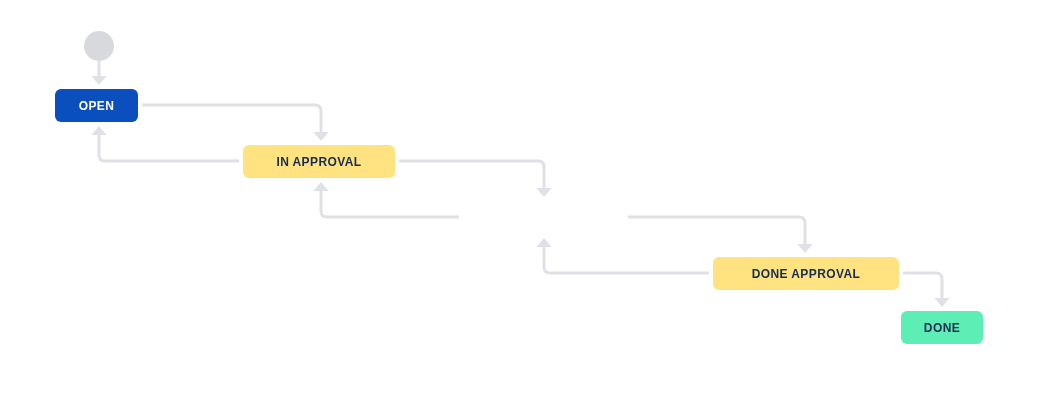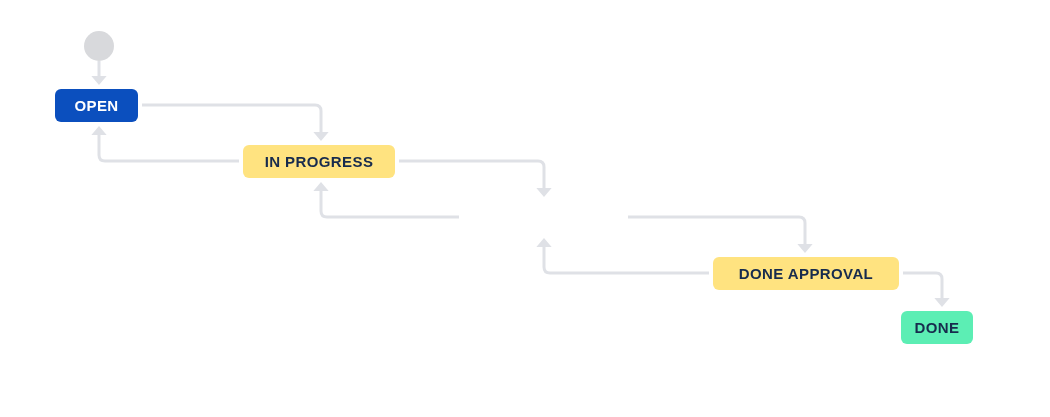--- a/index.html
+++ b/index.html
@@ -36,21 +36,21 @@
   }
   .status-badge {
     position: absolute;
     display: flex;
     align-items: center;
     justify-content: center;
     box-sizing: border-box;
     border-radius: 6px;
     font-family: "Liberation Sans", sans-serif;
     font-weight: bold;
-    font-size: 15px;
+    font-size: 12px;
     letter-spacing: 0.4px;
     white-space: nowrap;
     line-height: 1;
     user-select: none;
   }
   .start-node {
     position: absolute;
     border-radius: 50%;
   }
 </style>
@@ -93,23 +93,23 @@
         <polygon points="934.35,298 949.65,298 942,307" fill="#dfe1e6"></polygon>
       </g>
     </svg>
 
   <div id="node-layer">
       <div class="start-node" style="left: 84px; top: 31px; width: 30px; height: 30px; background: rgb(216, 217, 220);"></div>
       <div class="status-badge" style="left: 55px; top: 89px; width: 83px; height: 33px; background: rgb(11, 79, 190); color: rgb(255, 255, 255);">
         <span>OPEN</span>
       </div>
       <div class="status-badge" style="left: 243px; top: 145px; width: 152px; height: 33px; background: rgb(255, 227, 128); color: rgb(23, 43, 77);">
-        <span>IN PROGRESS</span>
+        <span>IN APPROVAL</span>
       </div>
       <div class="status-badge" style="left: 713px; top: 257px; width: 186px; height: 33px; background: rgb(255, 227, 128); color: rgb(23, 43, 77);">
         <span>DONE APPROVAL</span>
       </div>
-      <div class="status-badge" style="left: 901px; top: 311px; width: 72px; height: 33px; background: rgb(92, 238, 180); color: rgb(23, 43, 77); text-align: right;">
+      <div class="status-badge" style="left: 901px; top: 311px; width: 82px; height: 33px; background: rgb(92, 238, 180); color: rgb(23, 43, 77); text-align: right;">
         <span>DONE</span>
       </div>
     </div>
 
 </div>
 
 </body></html>

